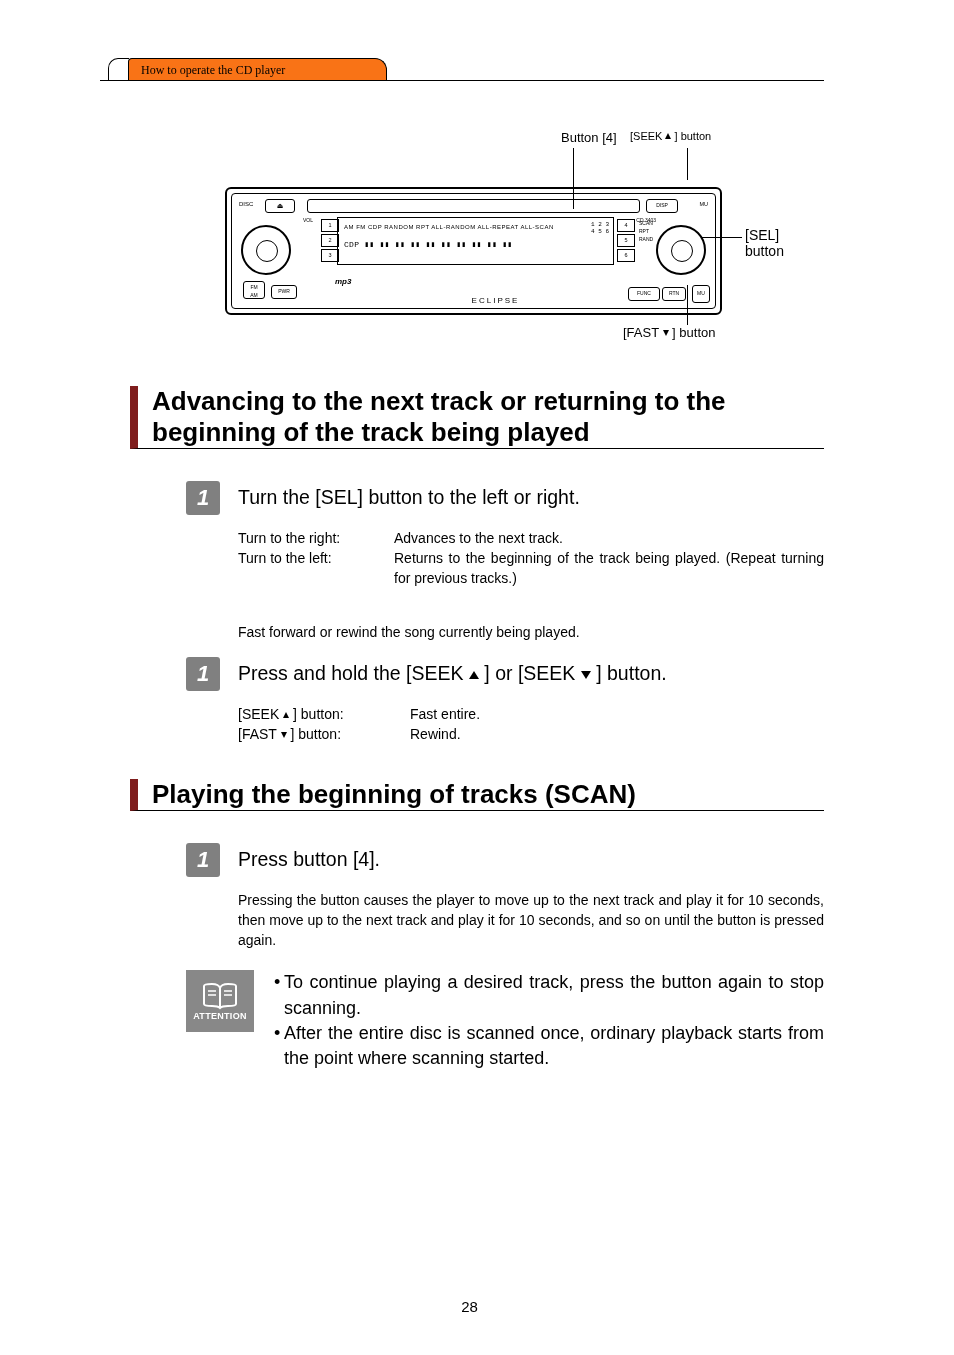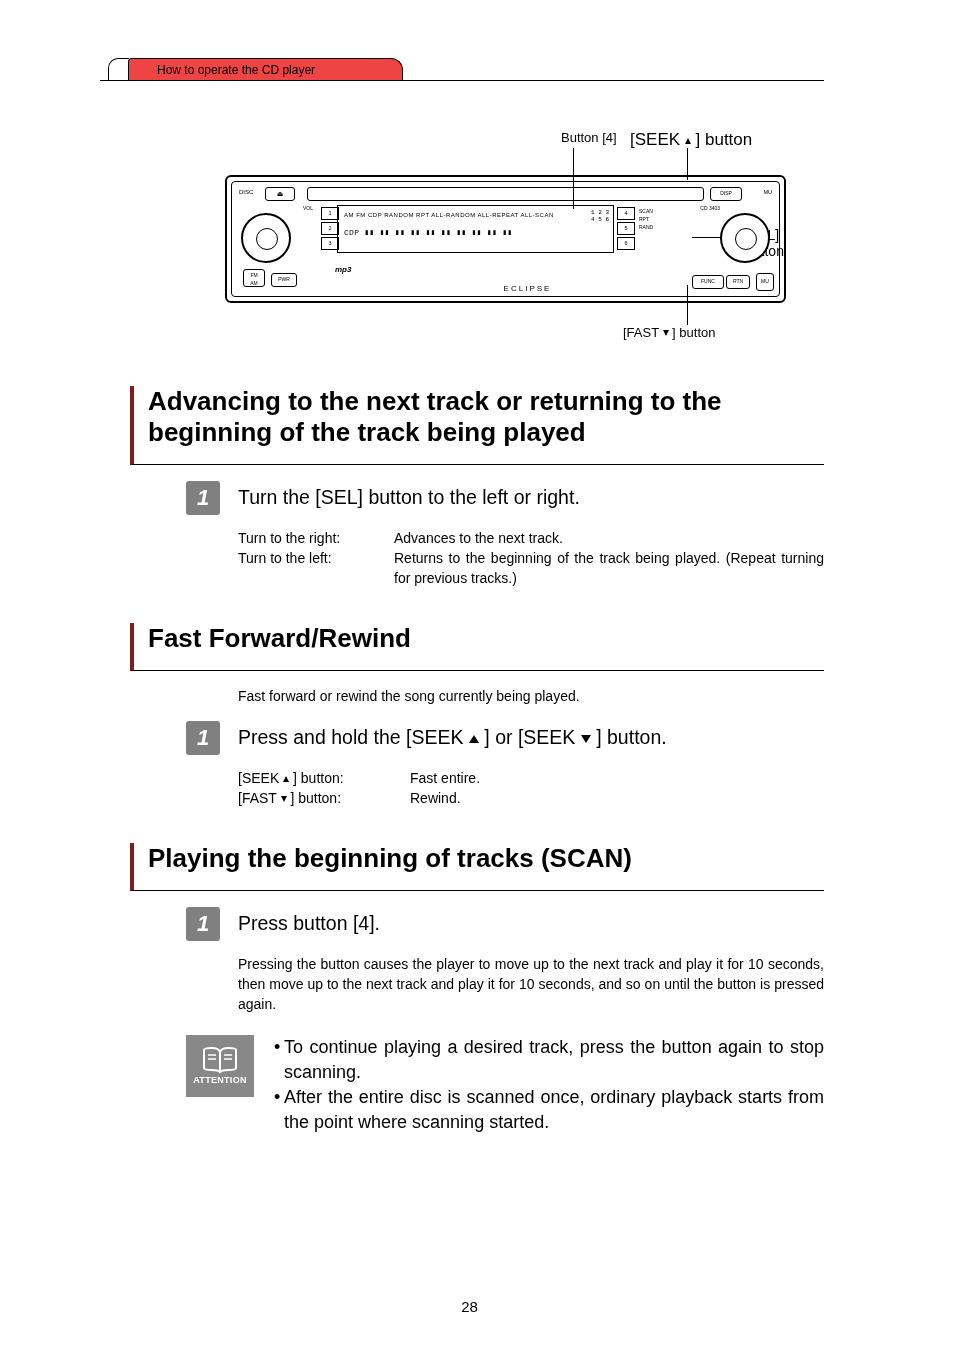--- a/index.html
+++ b/index.html
@@ -31,45 +31,46 @@
     left: 128px;
     top: 58px;
     width: 245px;
     height: 22px;
     border: 1px solid #000;
     border-bottom: none;
     border-top-left-radius: 4px;
     border-top-right-radius: 12px;
     font-size: 12px;
     line-height: 22px;
-    padding-left: 28px;
-    background: #ef4444;
+    padding-left: 12px;
+    background: #f97316;
+    font-family: Liberation Serif, serif;
   }
   .tab-curl {
     position: absolute;
     left: 108px;
     top: 58px;
     width: 20px;
     height: 22px;
     border: 1px solid #000;
     border-right: none;
     border-bottom: none;
     border-radius: 10px 0 0 0;
   }
   .lbl-btn4 { left: 545px; position: absolute; top: 130px; font-size: 13px; margin-left: 16px; }
-  .lbl-seek { left: 630px; position: absolute; top: 130px; font-size: 17px; }
+  .lbl-seek { left: 630px; position: absolute; top: 130px; font-size: 11px; }
   .lbl-sel  { left: 745px; position: absolute; top: 227px; font-size: 14px; line-height: 1.15; }
   .lbl-fast { left: 623px; position: absolute; top: 325px; font-size: 13px; }
 
   
   .diagram {
     position: absolute;
     left: 225px;
-    top: 175px;
-    width: 561px;
+    top: 187px;
+    width: 497px;
     height: 128px;
   }
   .outer {
     position: absolute;
     inset: 0;
     border: 2px solid #000;
     border-radius: 6px;
   }
   .inner {
     position: absolute;
@@ -249,28 +250,28 @@
   .lead-fast-v { left: 687px; top: 285px; width: 1px; height: 40px; }
 
   
   .content {
     position: absolute;
     left: 130px;
     right: 130px;
     top: 386px;
   }
   .h2 {
-    border-left: 4px solid #7f1d1d;
-    padding: 0 0 16px 14px;
+    border-left: 8px solid #7f1d1d;
+    padding: 0 0 0 14px;
     font-size: 26px;
     font-weight: bold;
     font-family: Arial, Helvetica, sans-serif;
     border-bottom: 1px solid #000;
     line-height: 1.2;
-    margin: 0 0 16px 0;
+    margin: 0 0 32px 0;
   }
   .step {
     display: flex;
     align-items: flex-start;
     gap: 18px;
     margin-left: 56px;
     margin-bottom: 14px;
   }
   .step-num {
     background: #808080;
@@ -452,21 +453,20 @@
           <div class="val">Advances to the next track.</div>
         </div>
         <div class="two-col-row">
           <div class="lab">Turn to the left:</div>
           <div class="val">Returns to the beginning of the track being played. (Repeat turning for previous tracks.)</div>
         </div>
       </div>
     </div>
 
     <div class="section">
-      <div class="h2">Fast Forward/Rewind</div>
       <div class="body" style="margin-bottom:14px;">Fast forward or rewind the song currently being played.</div>
       <div class="step">
         <div class="step-num">1</div>
         <div class="step-title">
           <span>Press and hold the [SEEK </span><span class="wedge-up"></span><span> ] or [SEEK </span><span class="wedge-down"></span><span> ] button.</span>
         </div>
       </div>
       <div class="body">
         <div class="two-col-row ff">
           <div class="lab">

